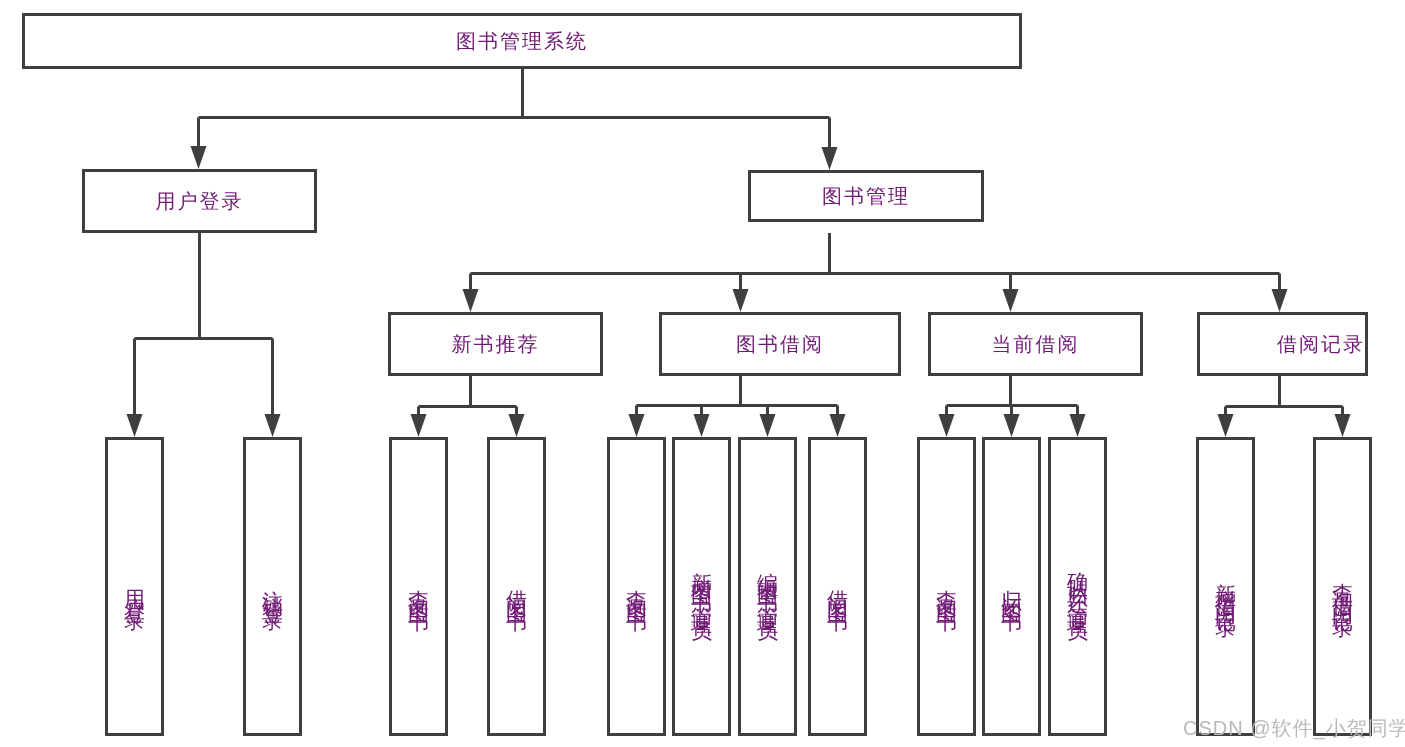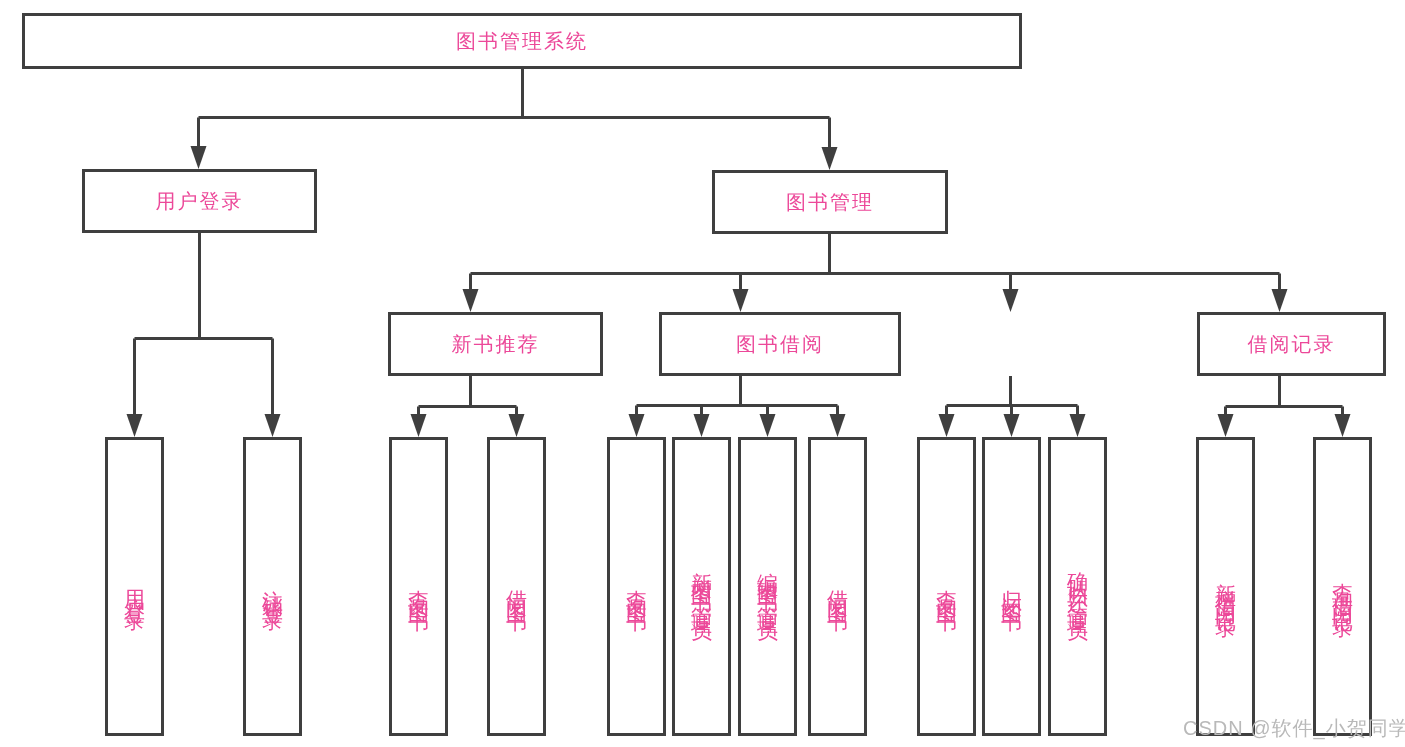--- a/index.html
+++ b/index.html
@@ -12,41 +12,41 @@
   }
   .connector-layer{
     position:absolute;left:0;top:0;width:1405px;height:747px;z-index:1;
   }
   .box{
     position:absolute;
     box-sizing:border-box;
     background:#ffffff;
     border:3px solid #3f3f3f;
     display:flex;align-items:center;justify-content:center;
-    color:#ec4899;
+    color:#701a75;
     z-index:2;
   }
   .hlabel{font-size:20px;letter-spacing:2px;white-space:nowrap;}
   .vtext{
     writing-mode:vertical-rl;
     text-orientation:mixed;
     font-size:21px;
     letter-spacing:7px;
     line-height:1.15;
     white-space:nowrap;
   }
   
   .n-root{left:22px;top:13px;width:1000px;height:56px;}
   .n-user-login{left:82px;top:169px;width:235px;height:64px;}
-  .n-book-mgmt{left:712px;top:170px;width:236px;height:64px;}
+  .n-book-mgmt{left:748px;top:170px;width:236px;height:52px;}
   .n-l3{top:312px;height:64px;margin-left:25px;}
   .n-newbook{left:363px;width:215px;}
   .n-bookborrow{left:634px;width:242px;}
   .n-currentborrow{left:903px;width:215px;}
-  .n-borrowrecords{left:1172px;width:189px;}
+  .n-borrowrecords{left:1172px;width:171px;justify-content:flex-end;}
   .leaf{top:437px;width:59px;height:299px;}
   .lf1{left:105px;}  .lf2{left:243px;}
   .lf3{left:389px;}  .lf4{left:487px;}
   .lf5{left:607px;}  .lf6{left:672px;}
   .lf7{left:738px;}  .lf8{left:808px;}
   .lf9{left:917px;}  .lf10{left:982px;}
   .lf11{left:1048px;}
   .lf12{left:1196px;} .lf13{left:1313px;}
   .watermark{
     position:absolute;
@@ -134,20 +134,23 @@
   <div class="box n-book-mgmt">
     <span class="hlabel">图书管理</span>
   </div>
 
   <div class="box n-l3 n-newbook">
     <span class="hlabel">新书推荐</span>
   </div>
   <div class="box n-l3 n-bookborrow">
     <span class="hlabel">图书借阅</span>
   </div>
+  <div class="box n-l3 n-currentborrow">
+    <span class="hlabel">当前借阅</span>
+  </div>
   <div class="box n-l3 n-borrowrecords">
     <span class="hlabel">借阅记录</span>
   </div>
 
   <div class="box leaf lf1">
     <span class="vtext">用户登录</span>
   </div>
   <div class="box leaf lf2">
     <span class="vtext">注销登录</span>
   </div>

